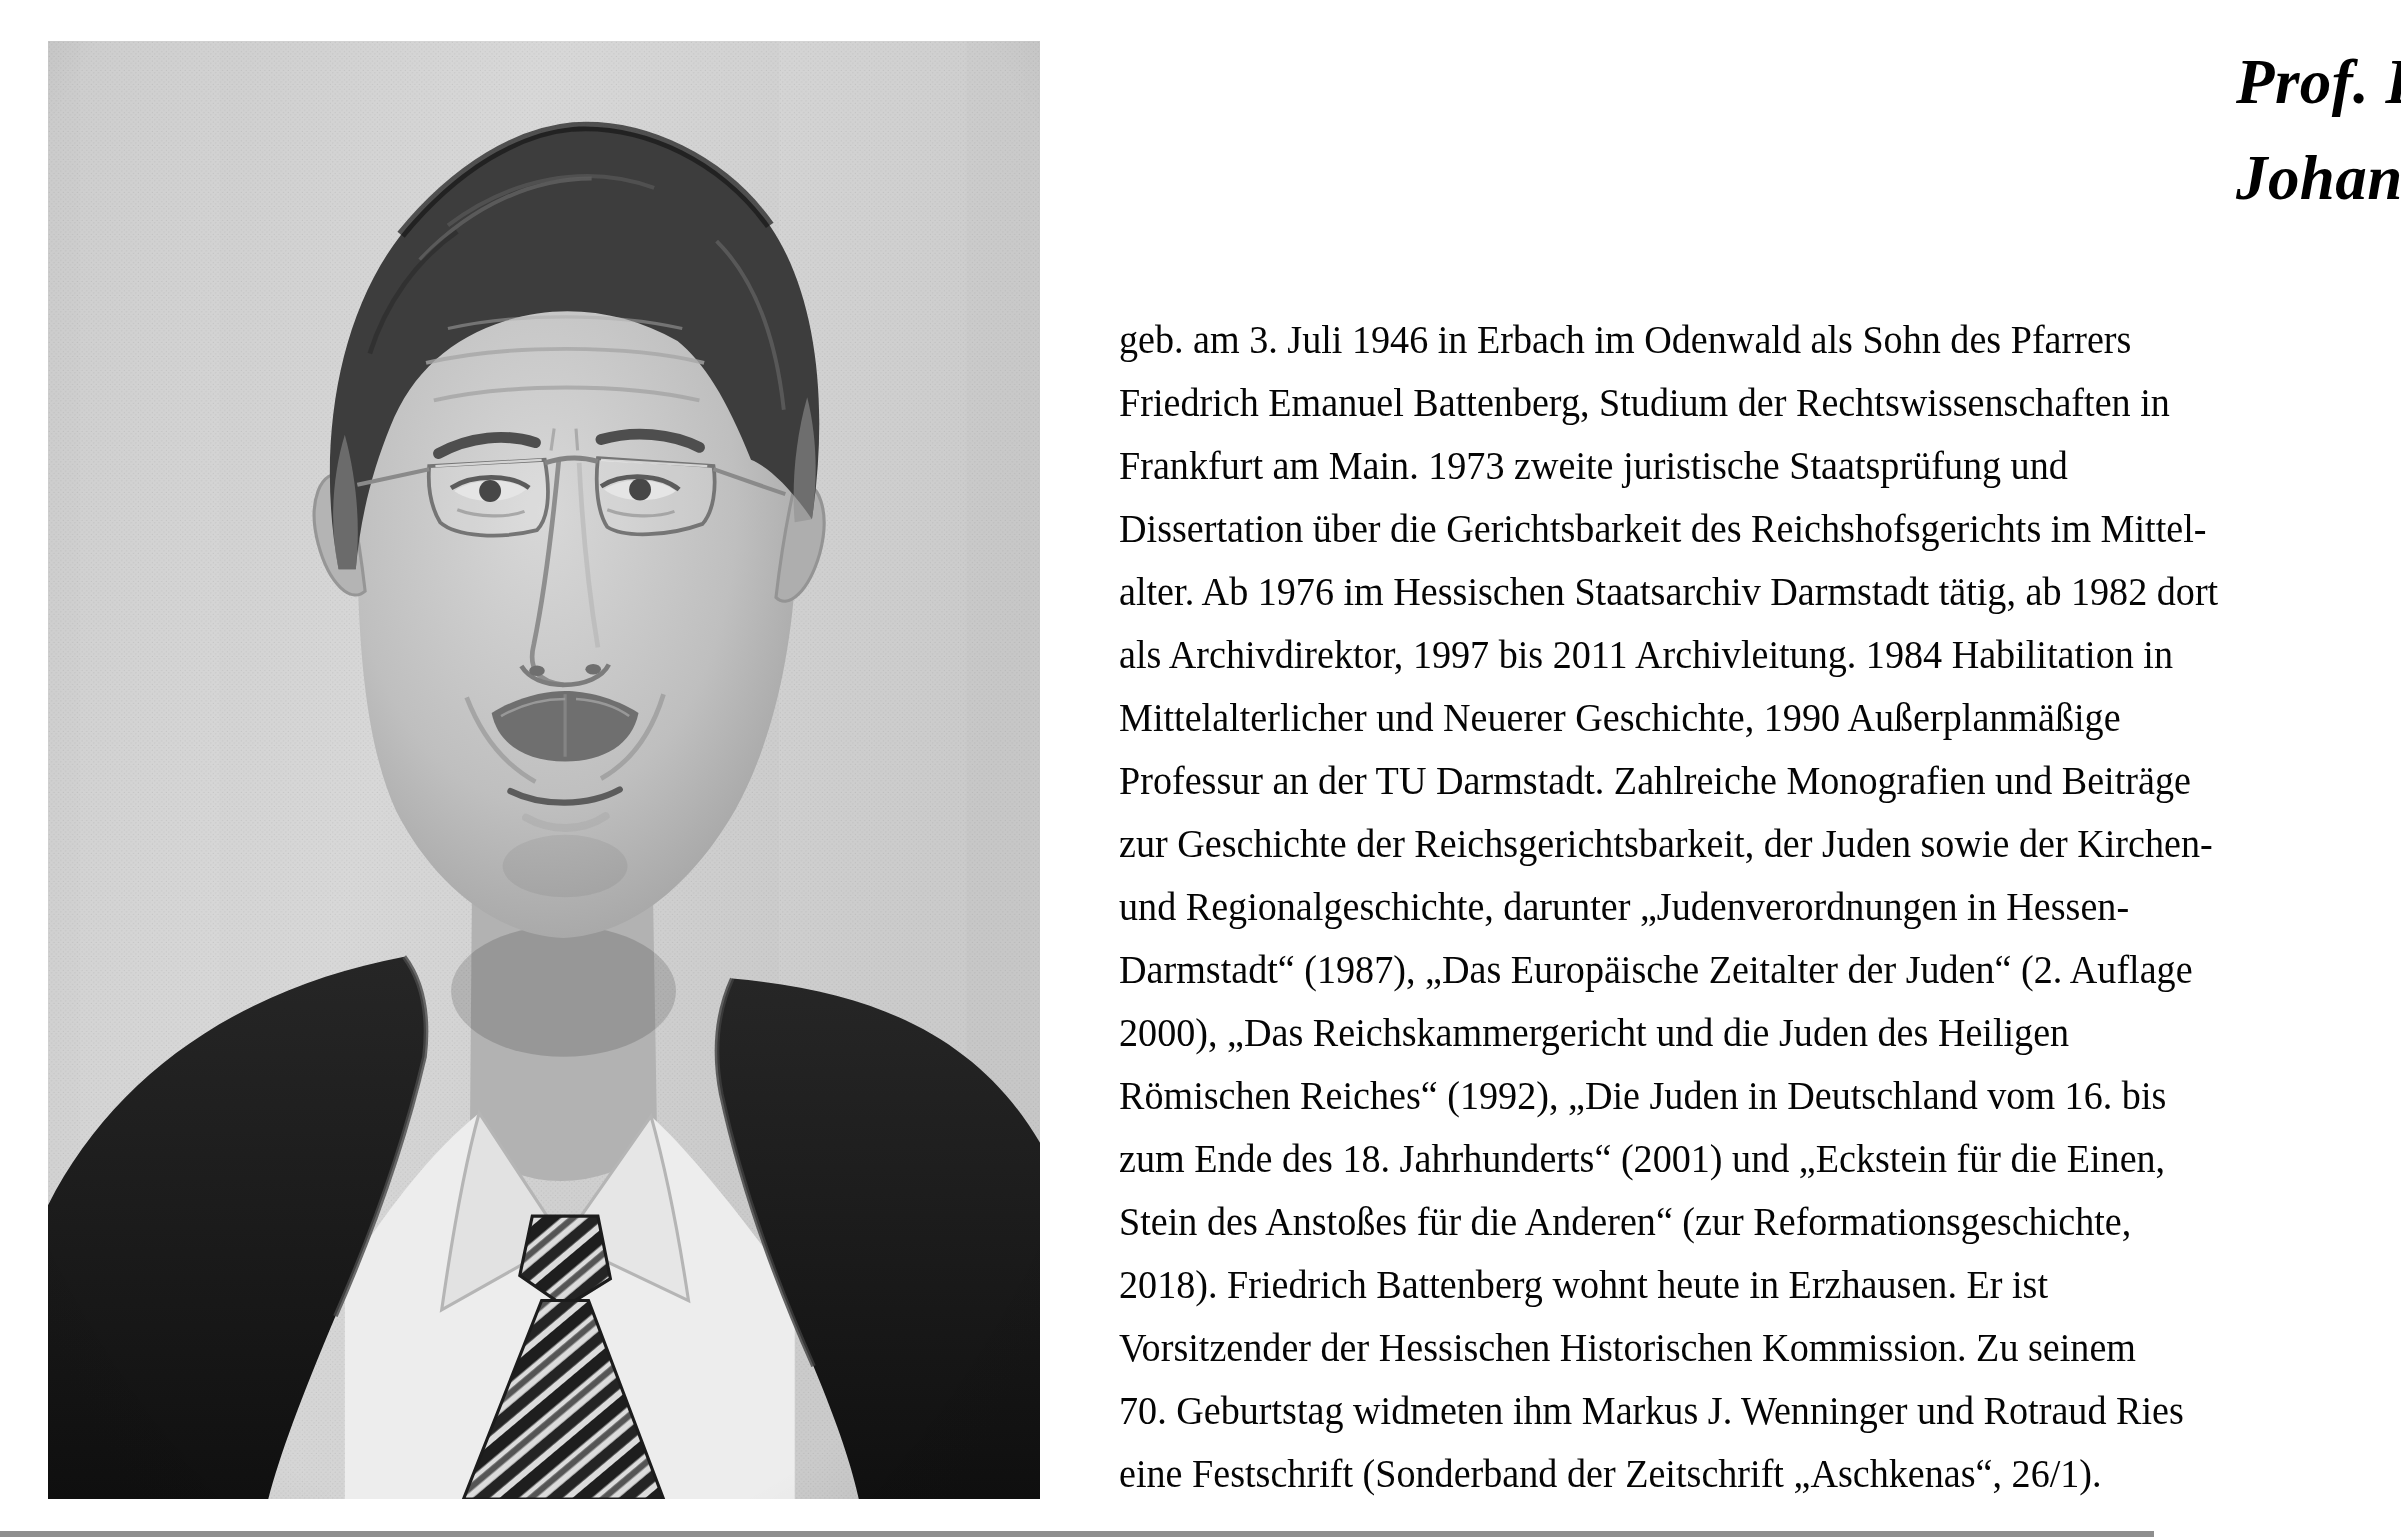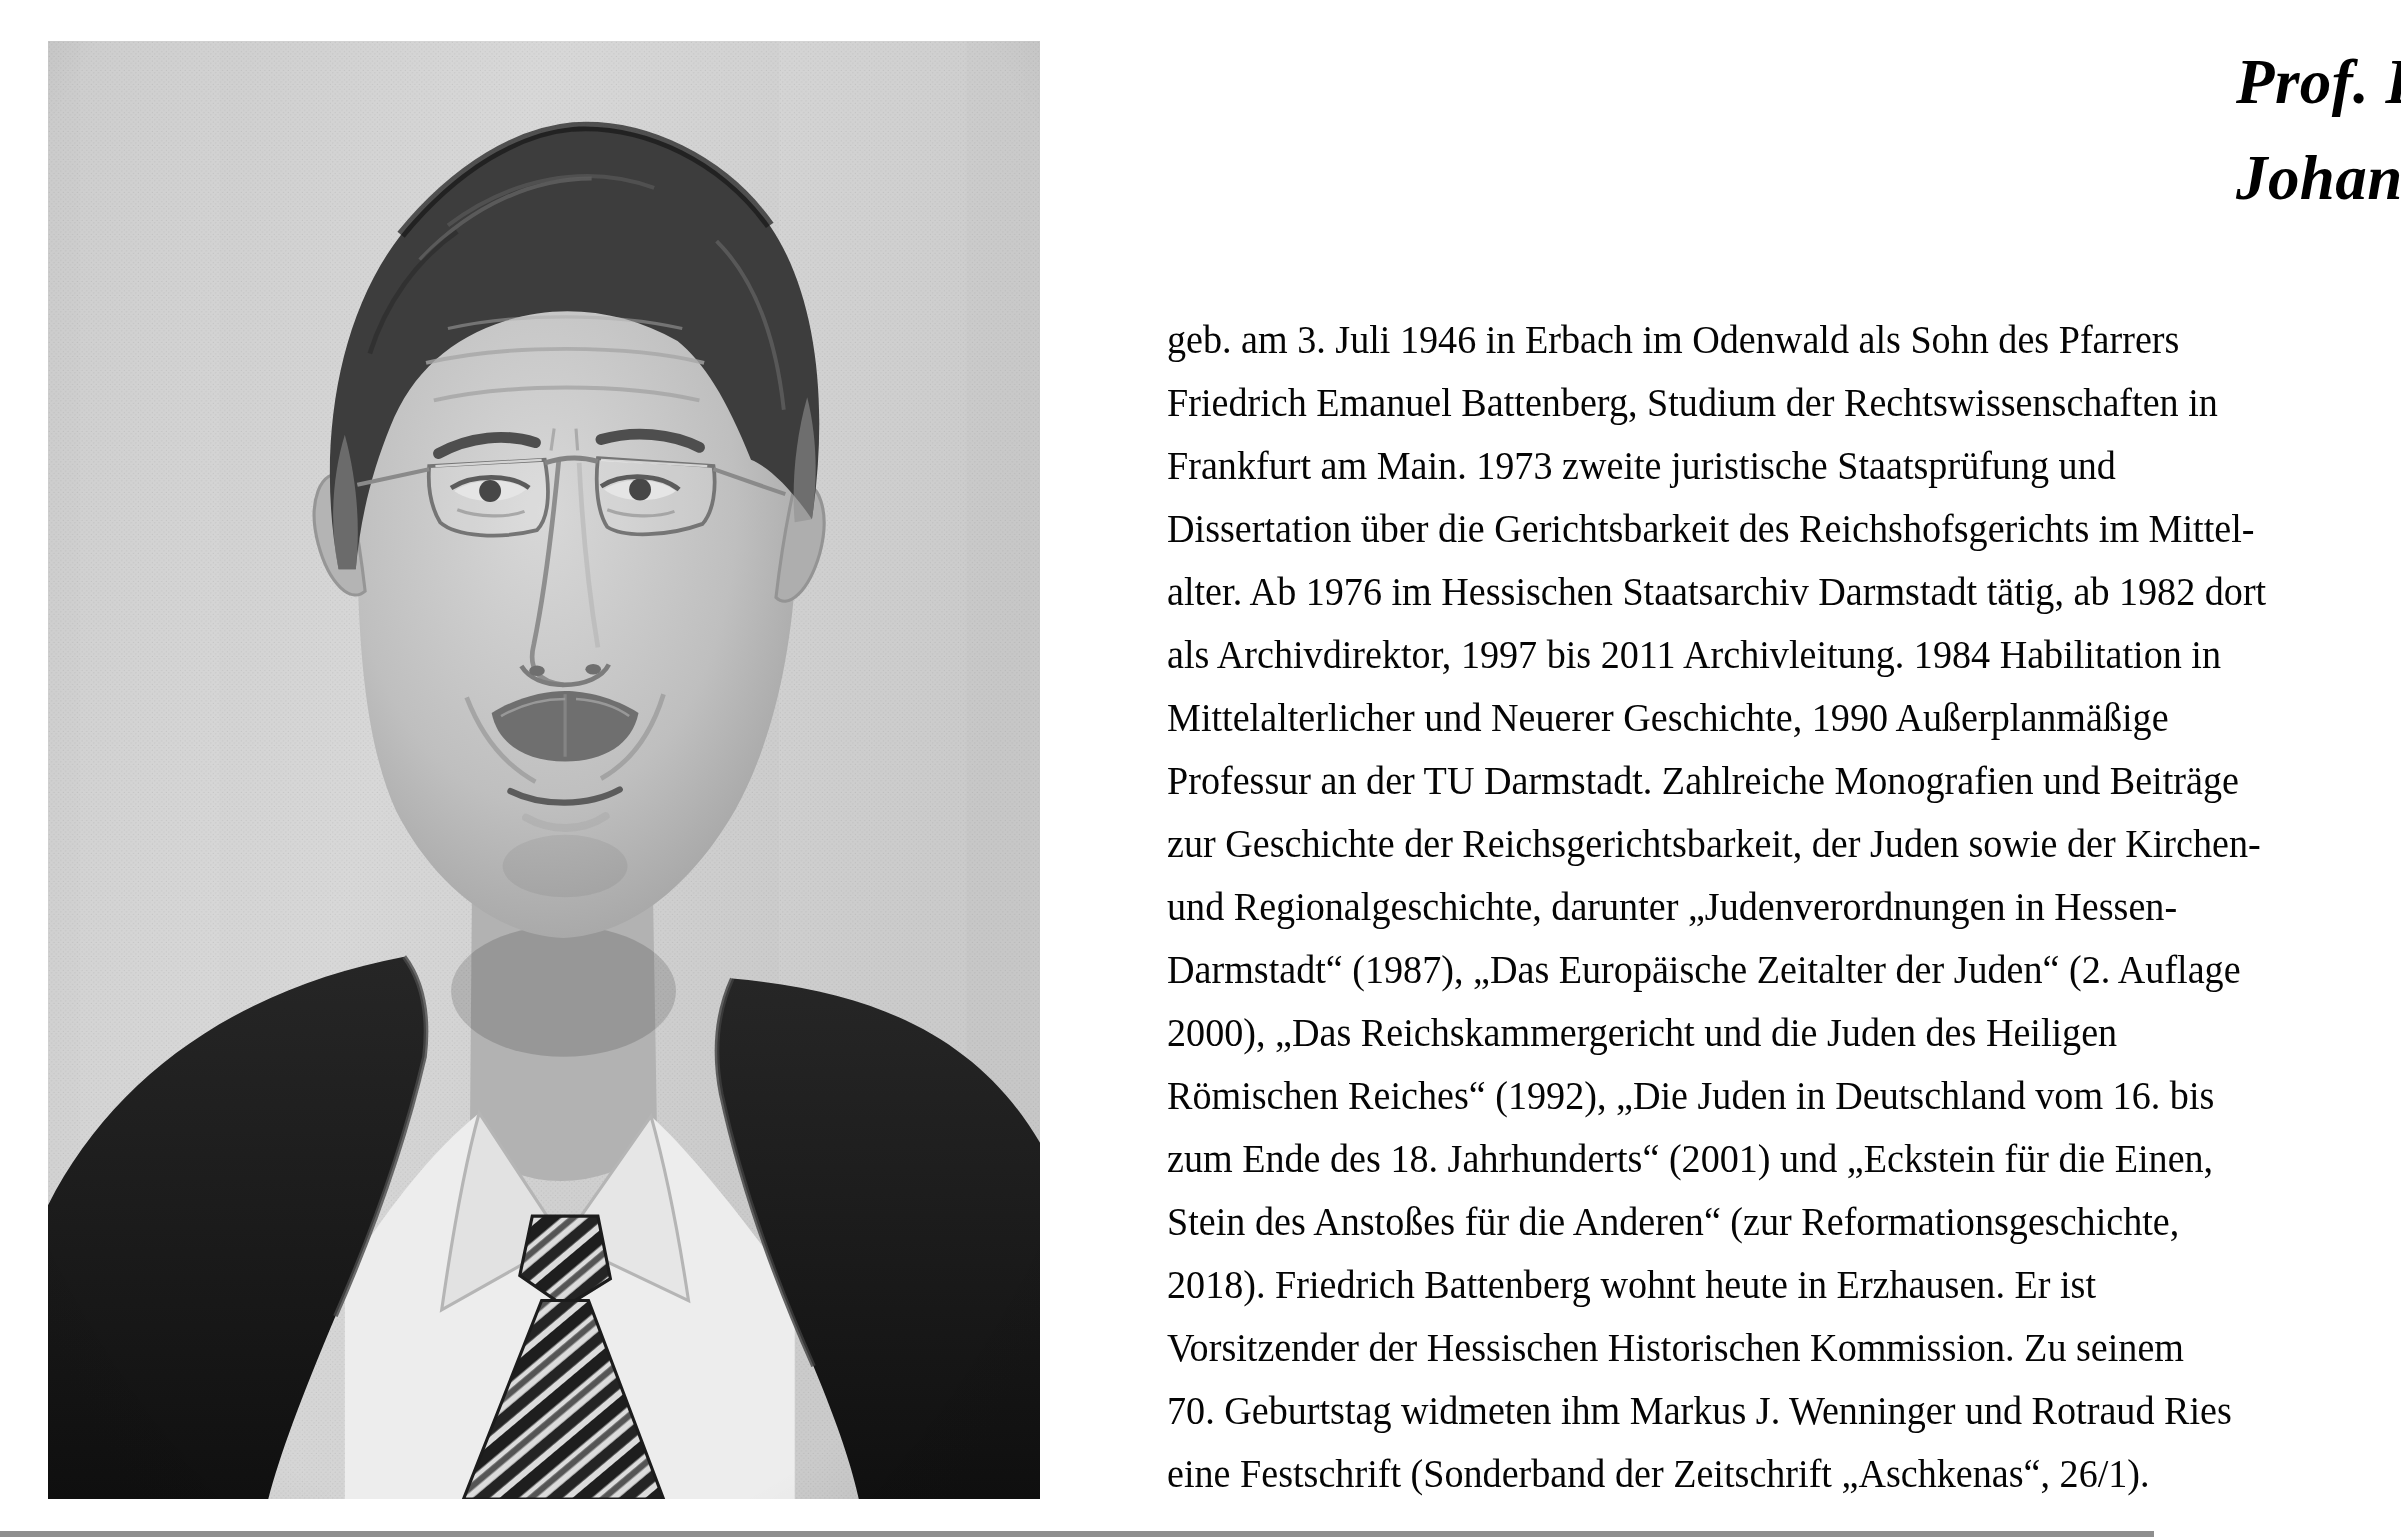--- a/index.html
+++ b/index.html
@@ -5,21 +5,21 @@
   html,body{margin:0;padding:0;background:#ffffff;}
   .page{position:relative;width:2401px;height:1539px;background:#ffffff;overflow:hidden;
         font-family:"Liberation Serif","DejaVu Serif",serif;color:#000;}
   .photo{position:absolute;left:48px;top:41px;width:992px;height:1458px;}
   .photo svg{display:block;width:100%;height:100%;}
   .textcol{position:absolute;left:1117px;top:0;width:1282px;}
   .heading{position:absolute;left:1119px;top:34px;margin:0;
            font-style:italic;font-weight:bold;font-size:63px;line-height:96px;
            letter-spacing:0.4px;white-space:nowrap;}
   .heading .hline{display:block;}
-  .bio{position:absolute;left:1167px;top:308px;font-size:41px;line-height:63px;}
+  .bio{position:absolute;left:1119px;top:308px;font-size:41px;line-height:63px;}
   .bio p{margin:0;white-space:nowrap;transform:scaleX(0.93);transform-origin:0 50%;
          font-weight:400;color:#050505;}
   .bottom-rule{position:absolute;left:0;top:1531px;width:2154px;height:6.3px;background:#8e8e8e;}
 </style>
 </head>
 <body>
 
 <div class="page">
 
   <div class="photo">

